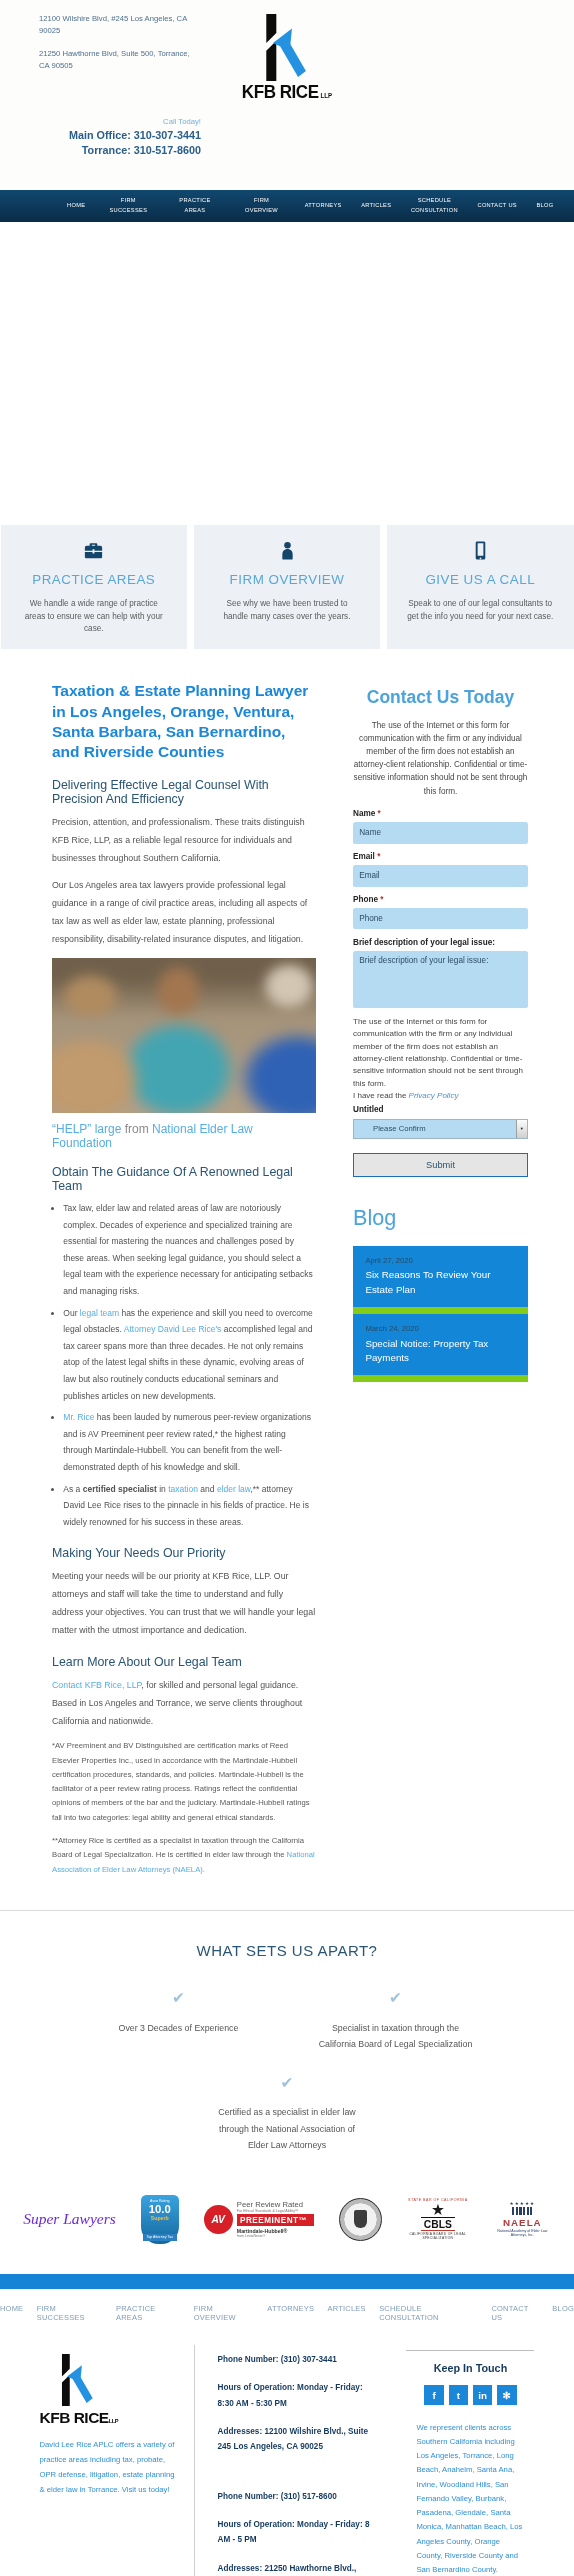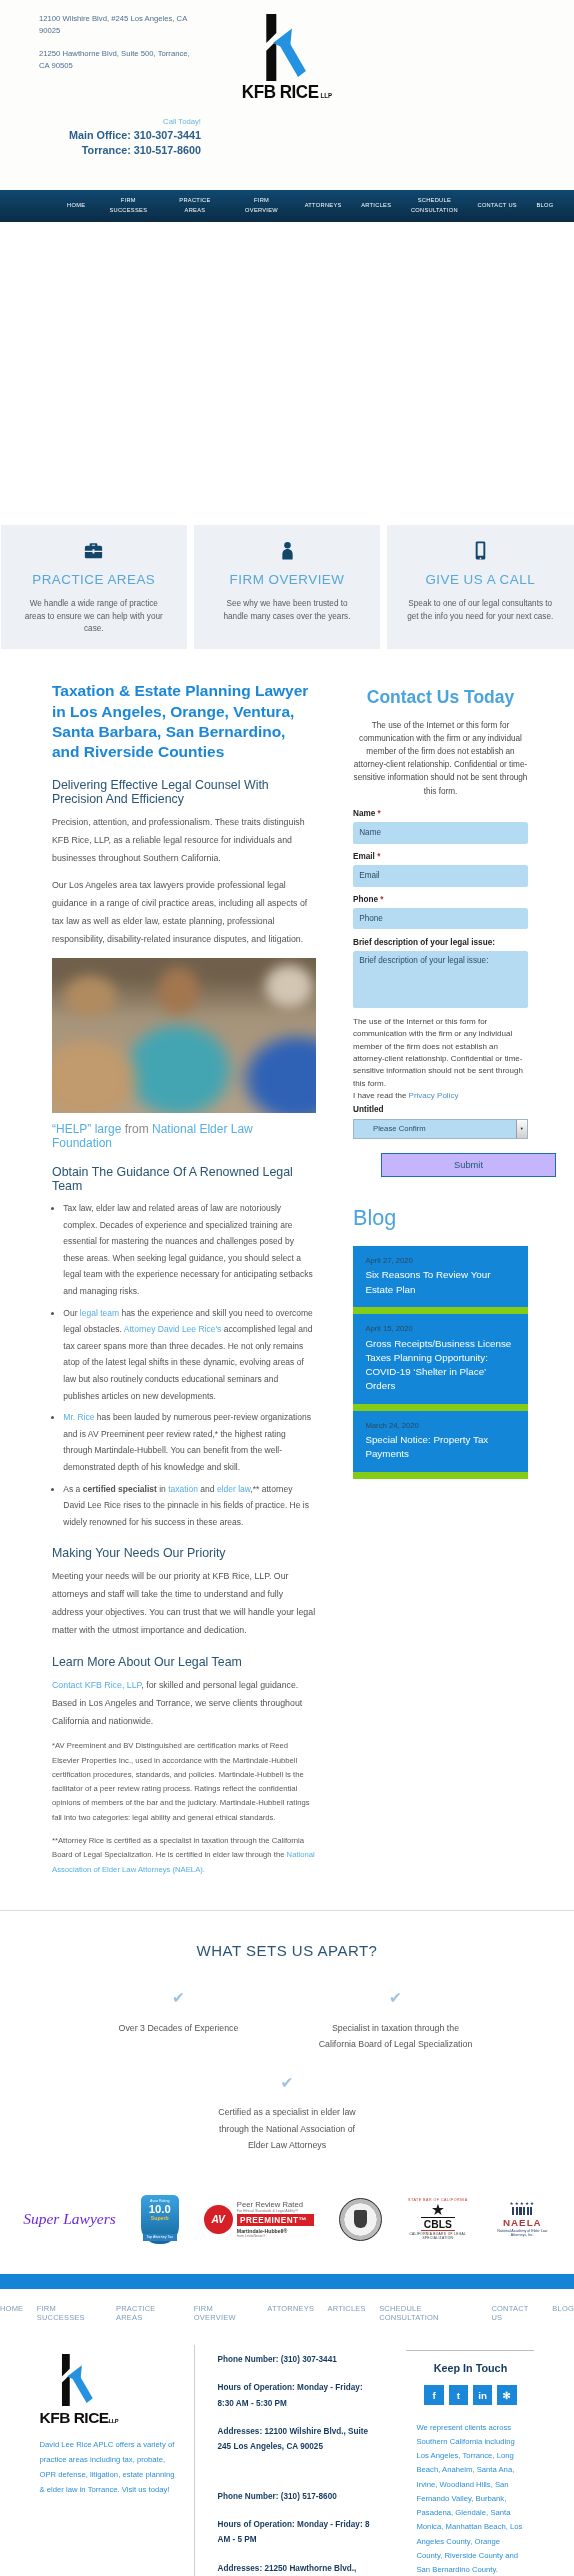--- a/index.html
+++ b/index.html
@@ -74,30 +74,30 @@
   .f-input, .f-textarea {
     width:100%; background:#b5dbf2; border:none; border-radius:2.6px;
     font-family:"Liberation Sans",sans-serif; font-size:8.2px; color:#2d4d68;
     padding:5.7px 6.2px; display:block;
   }
   .f-input { height:21.6px; }
   .f-input::placeholder, .f-textarea::placeholder { color:#2d4d68; opacity:1; }
   .f-textarea { height:57px; resize:none; }
   .disclaimer2 { font-size:8px; color:#474747; line-height:1.55; margin:8.2px 0 1px; }
   .privacy-line { font-size:8px; color:#474747; margin-bottom:5.2px; }
-  .privacy-line .link { color:#4d8fcd; }
+  .privacy-line .link { color:#4d8fcd;font-style:italic; }
   .fake-select { position:relative; width:100%; height:20.6px; background:#b5dbf2;
                  border:0.5px solid #9db6c6; display:flex; align-items:center;
                  padding-left:19px; font-size:7.7px; color:#2d4d68; cursor:pointer; }
   .fake-select .arrow-box { position:absolute; right:0.5px; top:0.5px; bottom:0.5px; width:10.3px;
                  background:linear-gradient(#fdfdfd,#cfcfcf); border-left:0.5px solid #9f9f9f;
                  display:flex; align-items:center; justify-content:center; font-size:4.1px; color:#222; }
-  .submit-btn { width:100%; height:24px; margin-top:13.4px; background:#c4b5fd;
+  .submit-btn { width:100%; height:24px; margin-top:13.4px; background:#e5e5e5;
                 border:1px solid #1b6fae; color:#2a5574; font-size:9.3px;
-                font-family:"Liberation Sans",sans-serif; cursor:pointer;margin-left:28px; }
+                font-family:"Liberation Sans",sans-serif; cursor:pointer; }
   .blog-title { font-size:21.6px; color:#4aa3dc; margin:28px 0 15.5px; font-weight:500; }
   .blog-card { background:#1486d8; padding:10.3px 12.4px; border-bottom:7px solid #84cc16; cursor:pointer; }
   .blog-date { font-size:7.7px; color:#274a63; margin-bottom:3.1px; }
   .blog-post-title { font-size:9.8px; color:#fff; line-height:1.45; }
 
   
   .apart { border-top:0.5px solid #d9d9d9; margin-top:24px; padding-top:31px; text-align:center; }
   .apart-title { font-size:15px; color:#2a5574; letter-spacing:0.5px; font-weight:500; margin-bottom:30px; }
   .apart-row { display:flex; justify-content:center; gap:62px; margin-bottom:20.6px; }
   .apart-item { width:155px; }
@@ -284,24 +284,20 @@
 
     <button class="submit-btn">Submit</button>
 
     <div class="blog-title">Blog</div>
     <div>
       <div class="blog-card">
         <div class="blog-date">April 27, 2020</div>
         <div class="blog-post-title">Six Reasons To Review Your Estate Plan</div>
       </div>
       <div class="blog-card">
-        <div class="blog-date">April 15, 2020</div>
-        <div class="blog-post-title">Gross Receipts/Business License Taxes Planning Opportunity: COVID-19 ‘Shelter in Place’ Orders</div>
-      </div>
-      <div class="blog-card">
         <div class="blog-date">March 24, 2020</div>
         <div class="blog-post-title">Special Notice: Property Tax Payments</div>
       </div>
     </div>
   </div>
 </div>
 
 <div class="apart">
   <div class="apart-title">WHAT SETS US APART?</div>
   <div class="apart-row">

